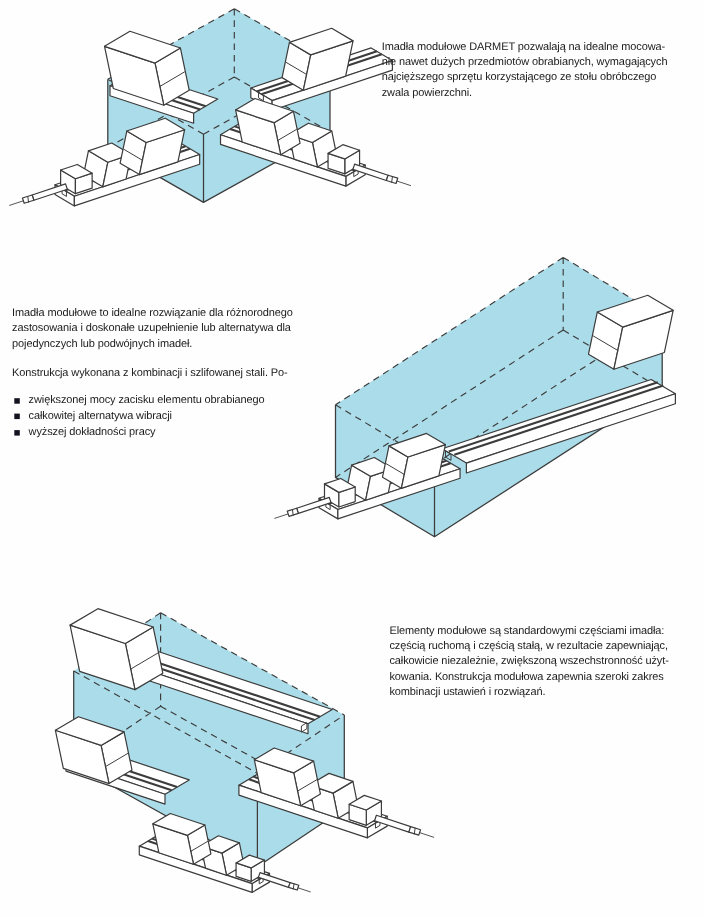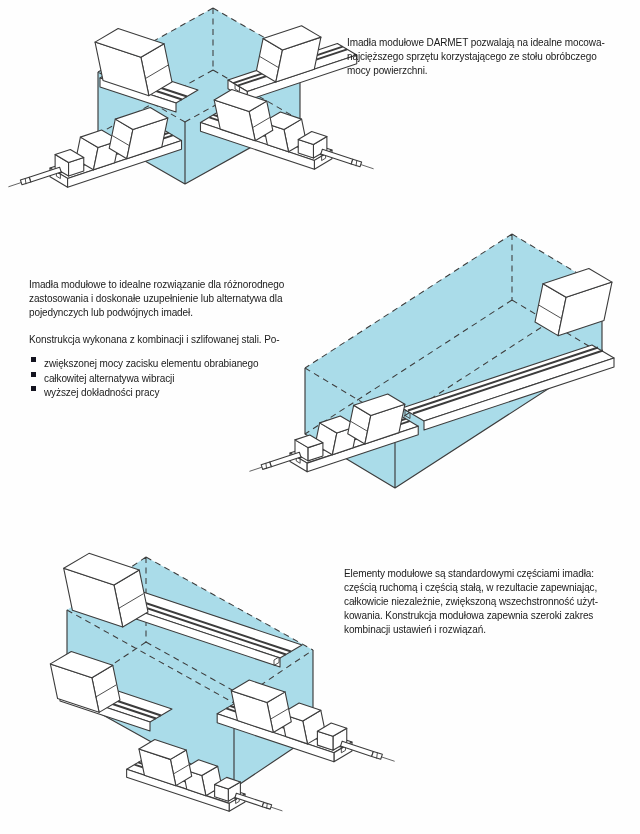--- a/index.html
+++ b/index.html
@@ -25,21 +25,21 @@
   .groove{fill:none;stroke:var(--line);stroke-width:1.9;}
   .cl{fill:none;stroke:var(--line);stroke-width:0.8;}
   .step{fill:none;stroke:var(--line);stroke-width:0.9;}
   .txt{
     position:absolute;font-size:10px;line-height:14px;
     letter-spacing:-0.1px;white-space:nowrap;color:var(--text);
   }
   .tl{height:14px;}
   .pgap{height:13px;}
   .bgap{height:10px;}
-  .b-row{display:flex;height:14.5px;}
+  .b-row{display:flex;align-items:center;height:14.5px;}
   .sq{width:5px;height:5px;background:var(--bullet);margin:0 8px 0 2px;flex:none;}
 </style>
 </head>
 <body>
 
 <svg width="0" height="0" style="position:absolute" aria-hidden="true">
   <defs>
     <g id="jawblock">
       <polygon class="w" points="0,0 22,13 29.6,-23.5 7.6,-36.5"></polygon>
       <polygon class="w" points="22,13 65.7,-1.5 73.3,-38 29.6,-23.5"></polygon>
@@ -98,25 +98,26 @@
   <g>
     <use href="#visebody" transform="translate(50,168) scale(0.8)"></use>
   </g>
   <g>
     <use href="#visebody" transform="translate(332,150) scale(-0.8,0.8)"></use>
   </g>
 </svg>
 
 <div class="txt" style="left:347px;top:36px">
   <div class="tl">Imadła modułowe DARMET pozwalają na idealne mocowa-</div>
+  <div class="tl">nie nawet dużych przedmiotów obrabianych, wymagających</div>
   <div class="tl">najcięższego sprzętu korzystającego ze stołu obróbczego</div>
-  <div class="tl">mocy powierzchni.</div>
+  <div class="tl">zwala powierzchni.</div>
 </div>
 
-<div class="txt" style="left:29px;top:278px">
+<div class="txt" style="left:11px;top:278px">
   <div>
     <div class="tl">Imadła modułowe to idealne rozwiązanie dla różnorodnego</div>
     <div class="tl">zastosowania i doskonałe uzupełnienie lub alternatywa dla</div>
     <div class="tl">pojedynczych lub podwójnych imadeł.</div>
   </div>
   <div class="pgap"></div>
   <div>
     <div class="tl">Konstrukcja wykonana z kombinacji i szlifowanej stali. Po-</div>
   </div>
   <div class="bgap"></div>
@@ -185,19 +186,19 @@
     <use href="#jawblock" transform="translate(120,700) scale(-0.95,0.95)"></use>
   </g>
   <g>
     <use href="#visebody" transform="translate(245,794) scale(-0.72,0.72)"></use>
   </g>
   <g>
     <use href="#visebody" transform="translate(352,742) scale(-0.82,0.82)"></use>
   </g>
 </svg>
 
-<div class="txt" style="left:344px;top:567px">
+<div class="txt" style="left:354px;top:567px">
   <div class="tl">Elementy modułowe są standardowymi częściami imadła:</div>
   <div class="tl">częścią ruchomą i częścią stałą, w rezultacie zapewniając,</div>
   <div class="tl">całkowicie niezależnie, zwiększoną wszechstronność użyt-</div>
   <div class="tl">kowania. Konstrukcja modułowa zapewnia szeroki zakres</div>
   <div class="tl">kombinacji ustawień i rozwiązań.</div>
 </div>
 
 </body></html>

